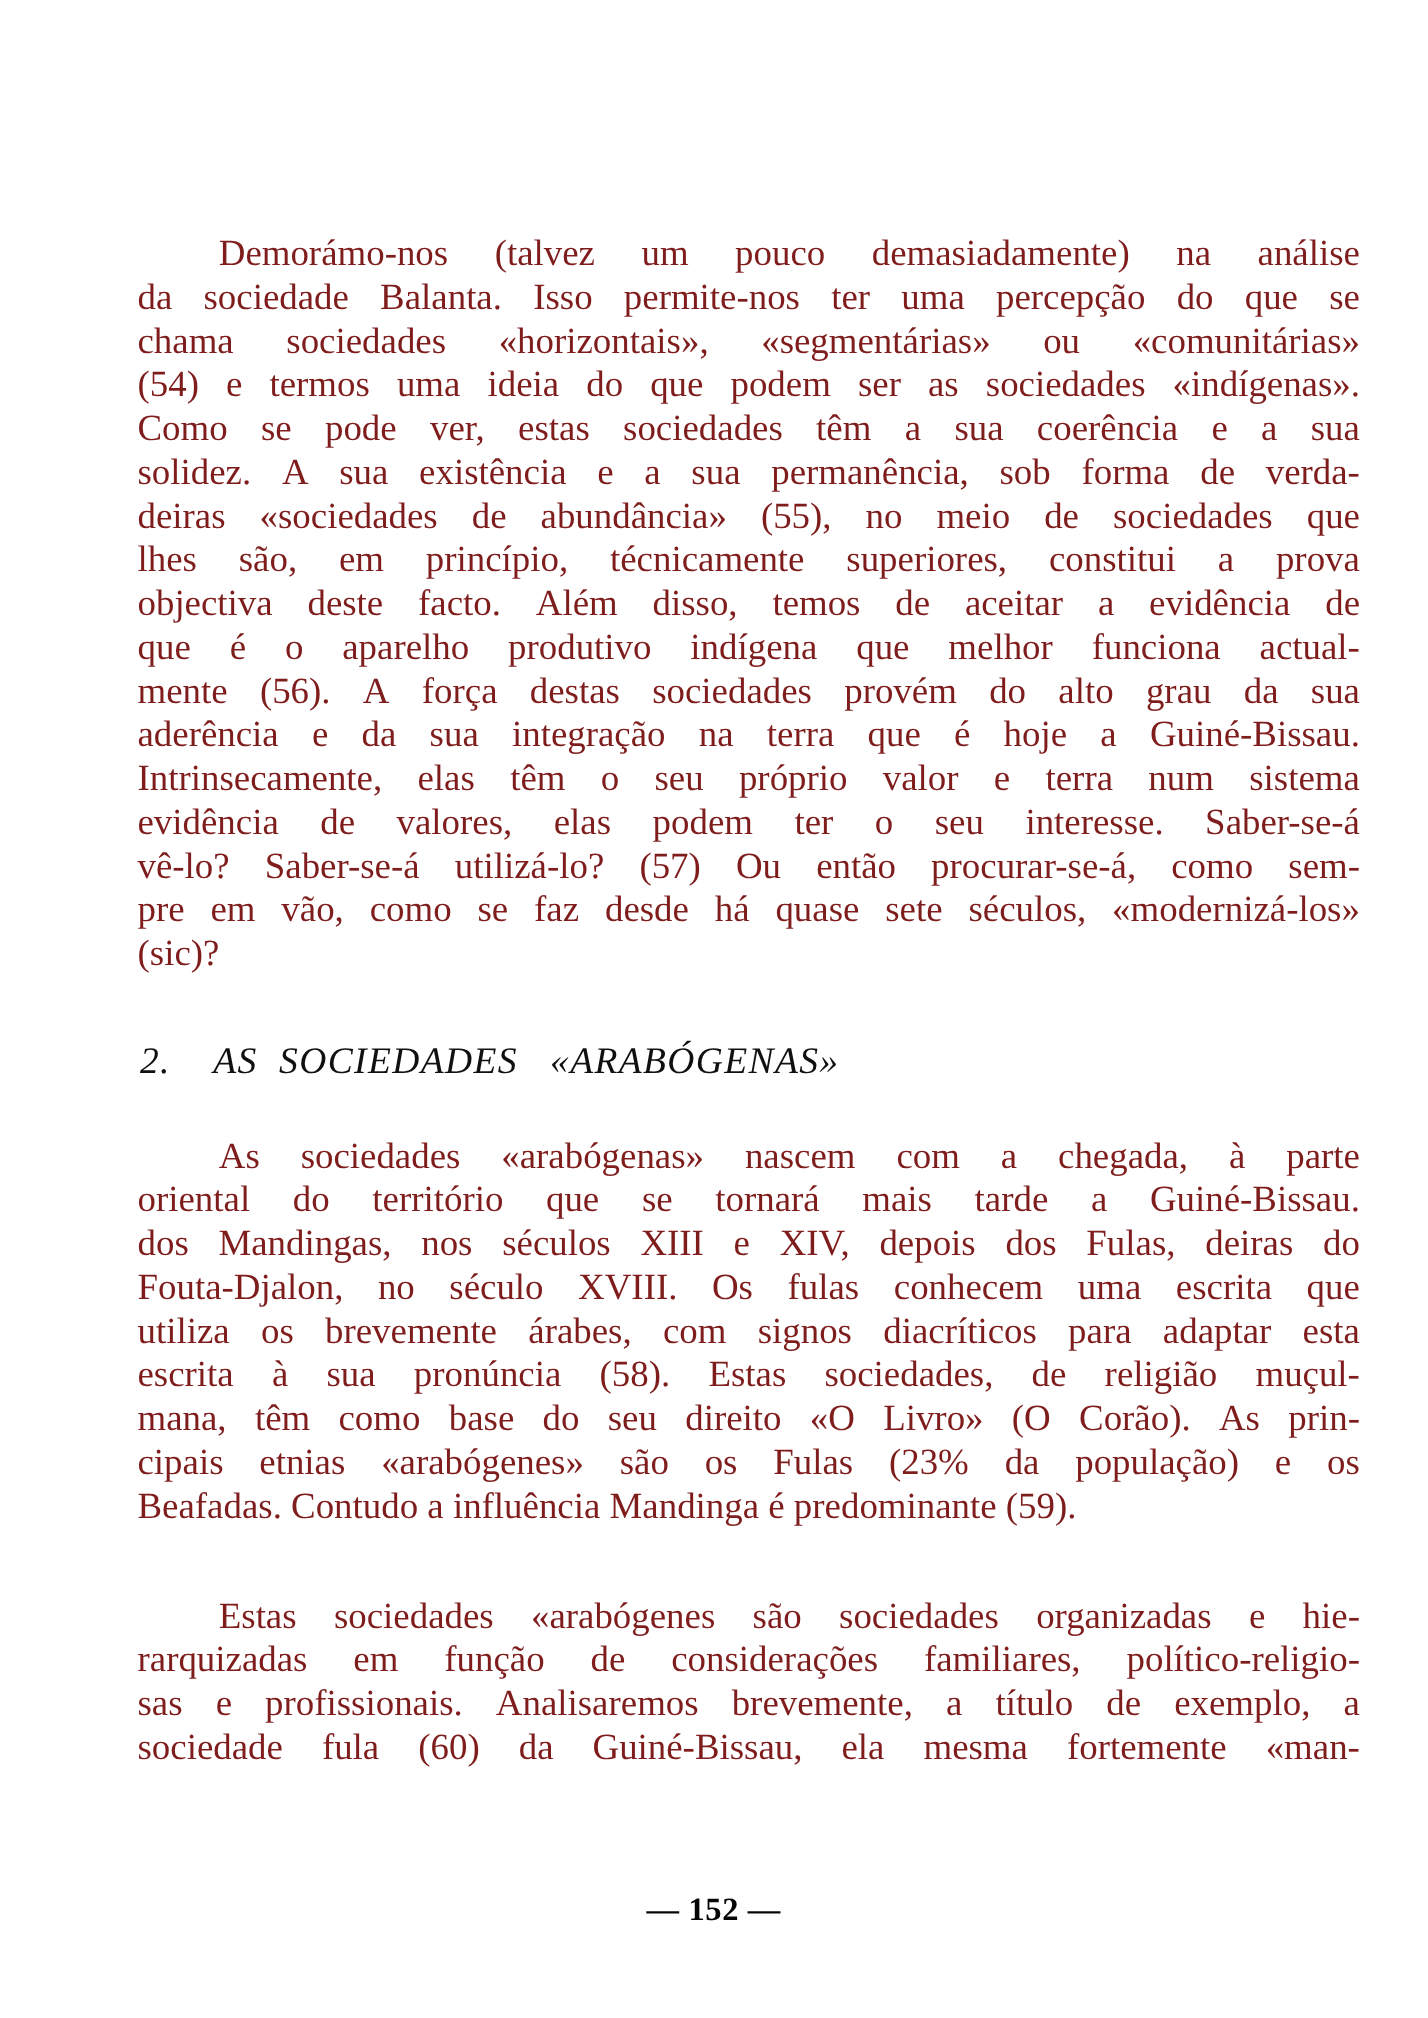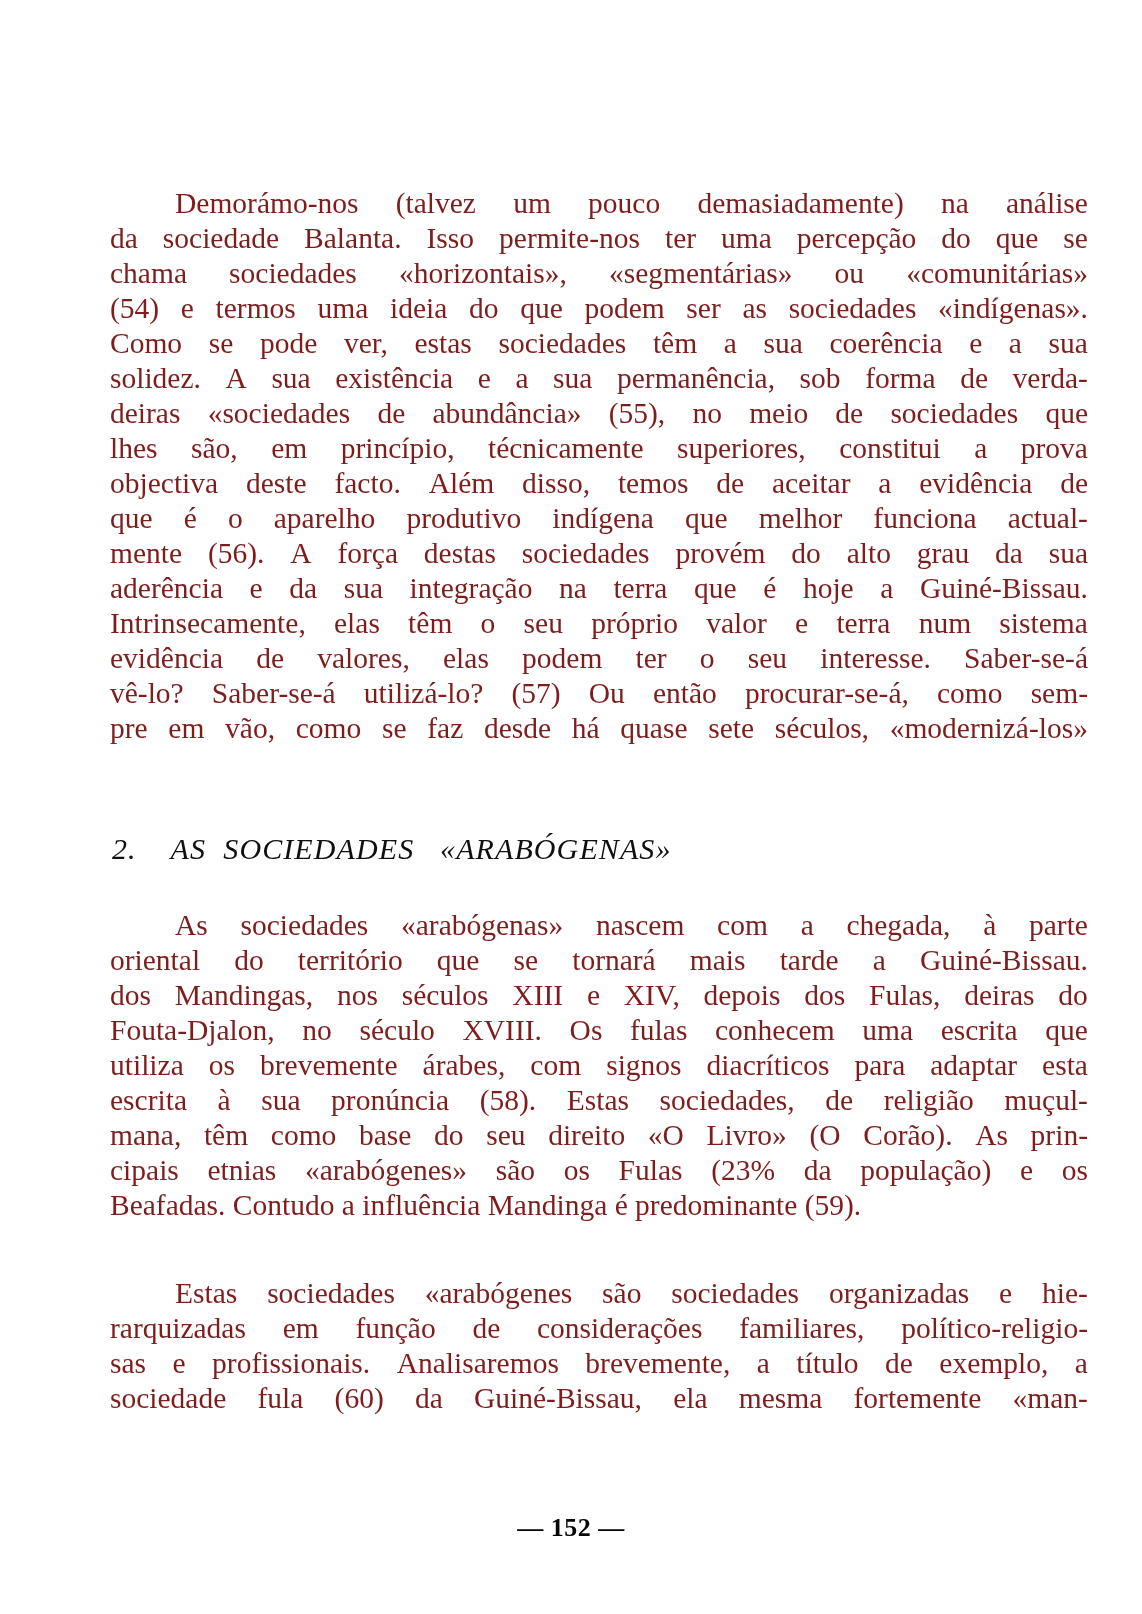--- a/index.html
+++ b/index.html
@@ -277,20 +277,21 @@
         <span>como</span>
         <span>se</span>
         <span>faz</span>
         <span>desde</span>
         <span>há</span>
         <span>quase</span>
         <span>sete</span>
         <span>séculos,</span>
         <span>«modernizá-los»</span>
       </div>
+      <div class="line">(sic)?</div>
     </div>
 
   <div id="heading-2" class="sec-heading">2.    AS  SOCIEDADES   «ARABÓGENAS»</div>
 
   <div id="para-2" class="para">
       <div class="line indent j">
         <span>As</span>
         <span>sociedades</span>
         <span>«arabógenas»</span>
         <span>nascem</span>

